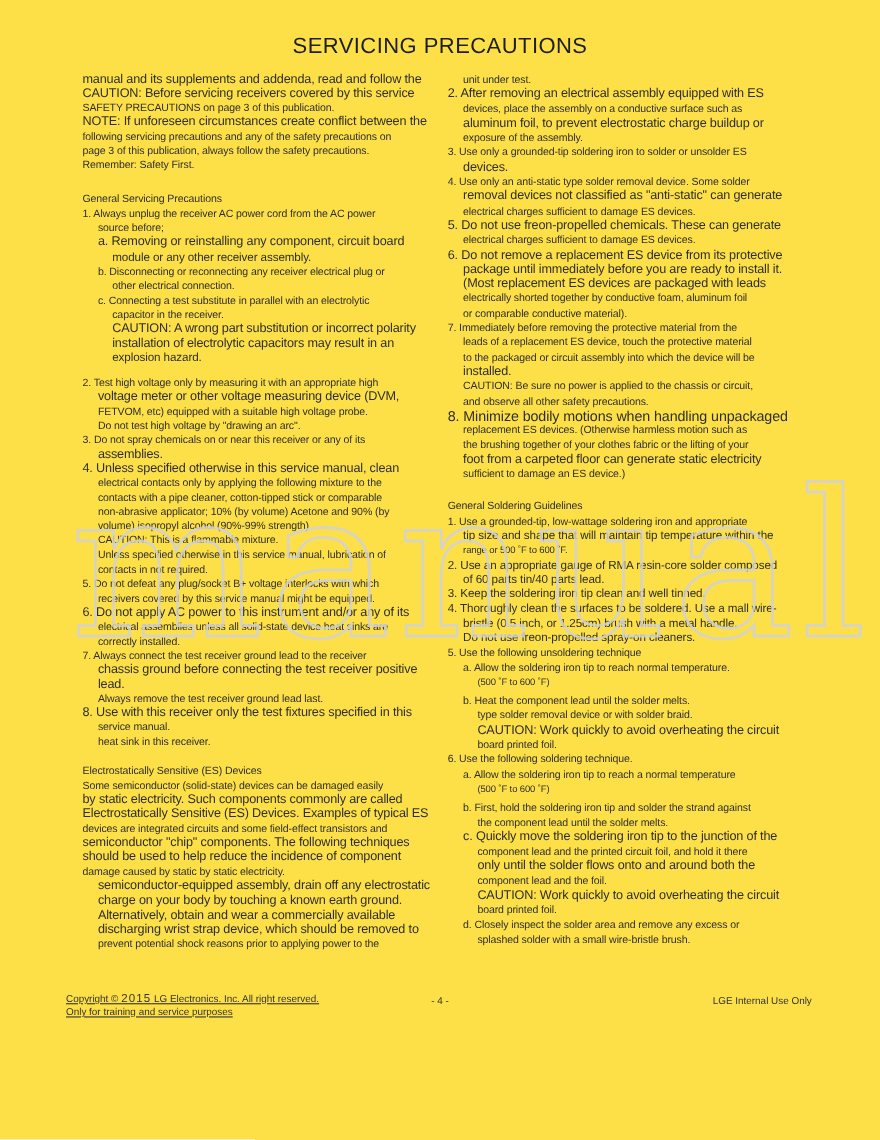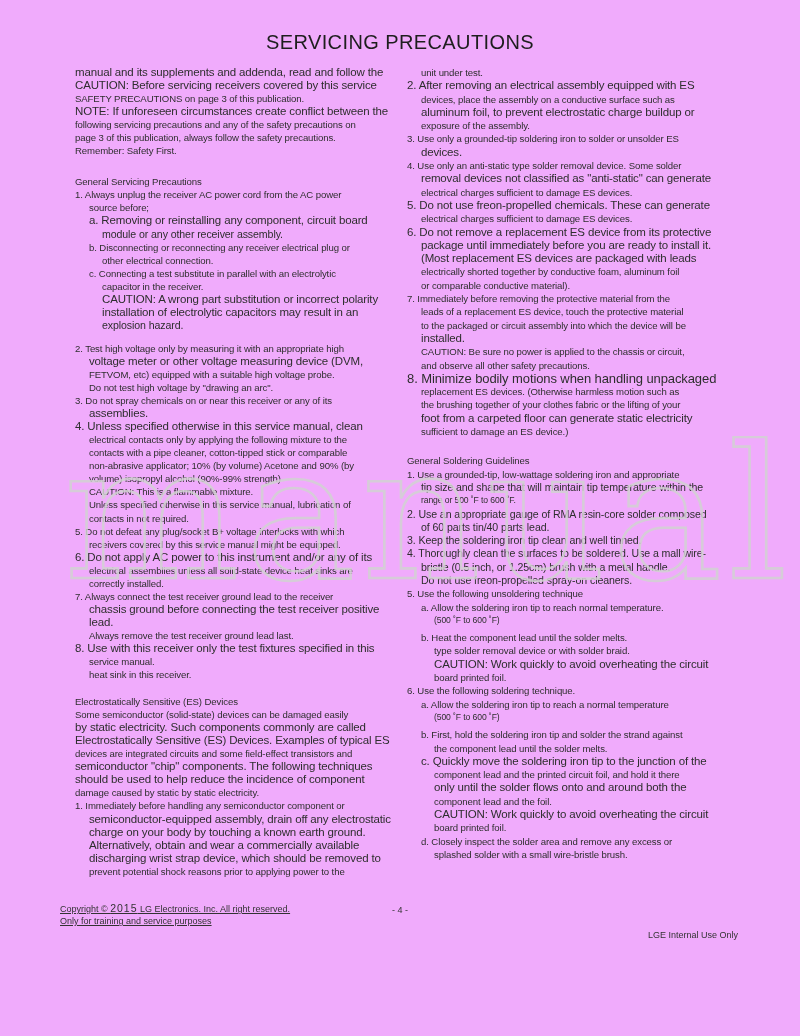--- a/index.html
+++ b/index.html
@@ -1,20 +1,20 @@
 <!DOCTYPE html>
 <html><head>
 <meta charset="utf-8">
 <style>
   html,body{margin:0;padding:0;background:#ffffff;}
   body{
     width:800px;height:1036px;position:relative;overflow:hidden;
     font-family:"Liberation Sans", sans-serif;color:#2e2e2e;
   }
-  .page{position:absolute;inset:0;background:#f0abfc;}
+  .page{position:absolute;inset:0;background:#fde047;}
   .doc-title{
     position:absolute;top:31px;left:0;width:800px;text-align:center;
     font-size:20px;letter-spacing:.4px;color:#1e1e1e;
   }
   .col{position:absolute;top:66px;z-index:2;}
   .col-left{left:75px;width:332px;}
   .col-right{left:407px;width:335px;}
   .line{white-space:nowrap;letter-spacing:-0.1px;color:#2e2e2e;}
   .col-left .line{height:13.05px;line-height:13.05px;}
   .col-right .line{height:13.3px;line-height:13.3px;}
@@ -26,21 +26,21 @@
   .i0{padding-left:0;}
   .i1{padding-left:14px;}
   .i2{padding-left:27px;}
   .watermark{
     position:absolute;left:62px;top:436px;width:735px;height:240px;
     z-index:3;pointer-events:none;opacity:.85;
   }
   .footer-left{position:absolute;left:60px;top:902px;font-size:9px;color:#333;line-height:12px;z-index:2;text-decoration:underline;}
   .footer-year{font-size:10.5px;letter-spacing:1px;}
   .footer-page{position:absolute;left:0;top:905px;width:800px;text-align:center;font-size:9px;color:#333;z-index:2;}
-  .footer-right{position:absolute;right:62px;top:930px;font-size:9px;color:#333;z-index:2;}
+  .footer-right{position:absolute;right:62px;top:905px;font-size:9px;color:#333;z-index:2;}
 </style>
 </head>
 <body>
 
 <div class="page">
 
   <div class="doc-title">SERVICING PRECAUTIONS</div>
 
   <div class="col col-left">
       <div class="line i0 l">manual and its supplements and addenda, read and follow the</div>
@@ -89,21 +89,20 @@
       <div class="line i1 s">service manual.</div>
       <div class="line i1 s">heat sink in this receiver.</div>
       <div class="line i0 s" style="margin-top: 14px;">Electrostatically Sensitive (ES) Devices</div>
       <div class="line i0 s">Some semiconductor (solid-state) devices can be damaged easily</div>
       <div class="line i0 l">by static electricity. Such components commonly are called</div>
       <div class="line i0 l">Electrostatically Sensitive (ES) Devices. Examples of typical ES</div>
       <div class="line i0 s">devices are integrated circuits and some field-effect transistors and</div>
       <div class="line i0 l">semiconductor "chip" components. The following techniques</div>
       <div class="line i0 l">should be used to help reduce the incidence of component</div>
       <div class="line i0 s">damage caused by static by static electricity.</div>
-      <div class="line i0 s">1. Immediately before handling any semiconductor component or</div>
       <div class="line i1 l">semiconductor-equipped assembly, drain off any electrostatic</div>
       <div class="line i1 l">charge on your body by touching a known earth ground.</div>
       <div class="line i1 l">Alternatively, obtain and wear a commercially available</div>
       <div class="line i1 l">discharging wrist strap device, which should be removed to</div>
       <div class="line i1 s">prevent potential shock reasons prior to applying power to the</div>
     </div>
   <div class="col col-right">
       <div class="line i1 s">unit under test.</div>
       <div class="line i0 l">2. After removing an electrical assembly equipped with ES</div>
       <div class="line i1 s">devices, place the assembly on a conductive surface such as</div>

